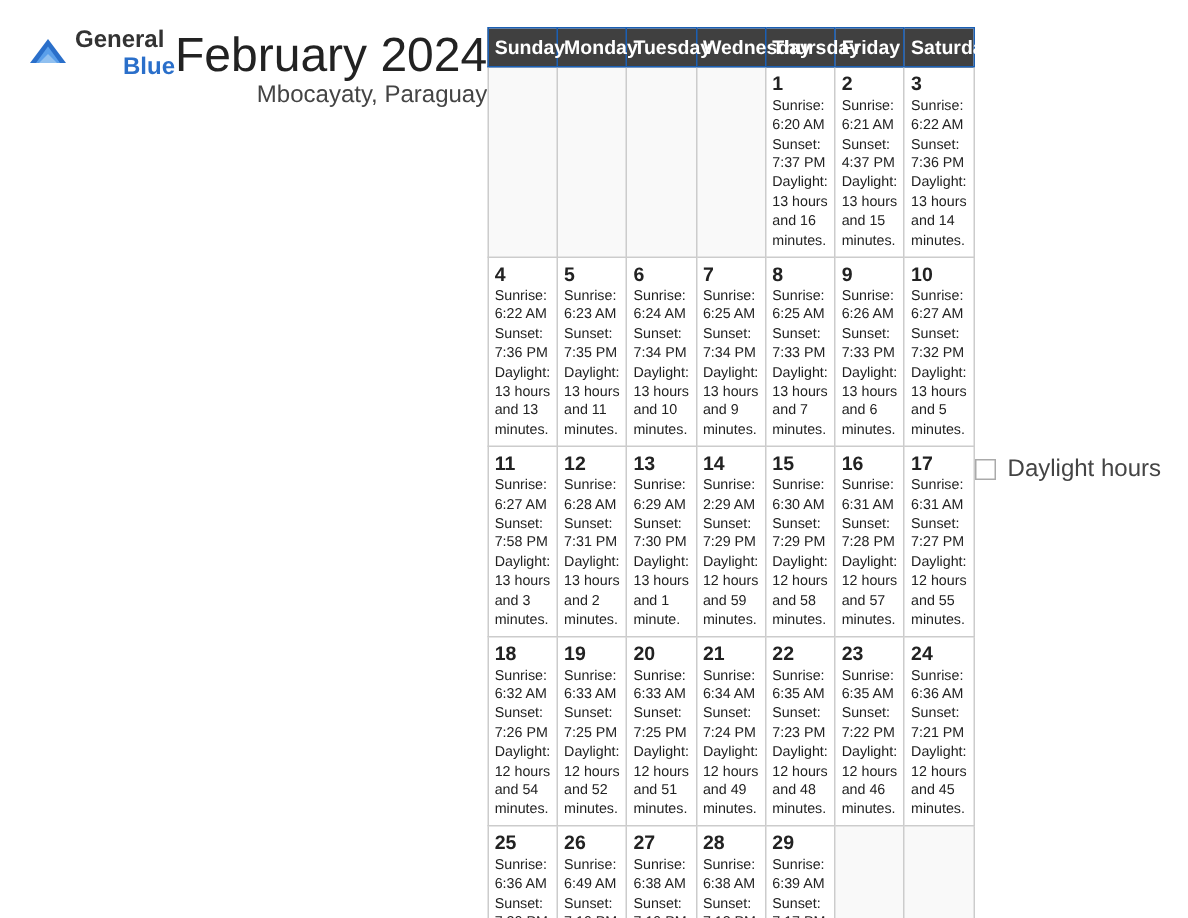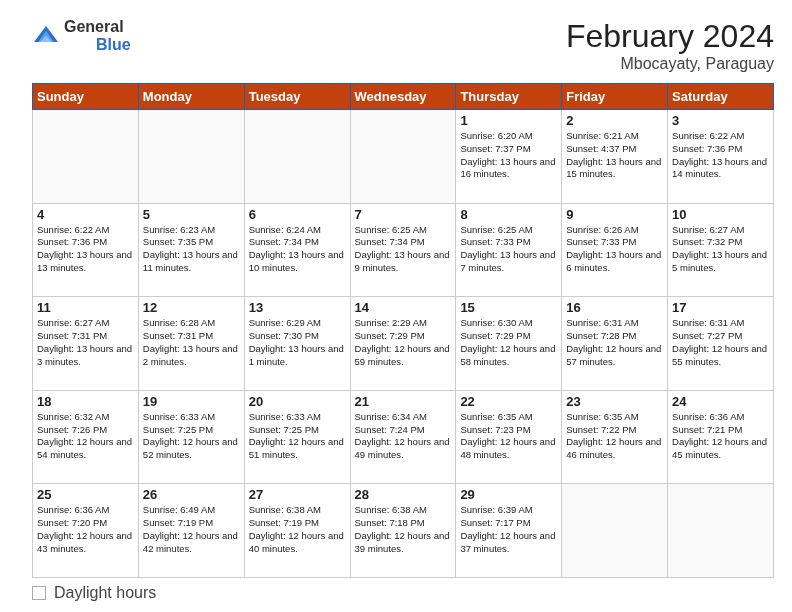--- a/index.html
+++ b/index.html
@@ -6,23 +6,23 @@
     body {
       font-family: Arial, sans-serif;
       background: #fff;
       width: 792px;
       height: 612px;
       overflow: hidden;
     }
     .page {
       width: 792px;
       height: 612px;
-      padding: 18px 18px 10px 32px;
-      display: flex;
-      flex-direction: column;
+      padding: 18px 18px 10px 18px;
+      display: flex;
+      flex-direction: row;
     }
     .header {
       display: flex;
       justify-content: space-between;
       align-items: flex-start;
       margin-bottom: 10px;
     }
     .logo {
       display: flex;
       align-items: center;
@@ -61,21 +61,21 @@
       color: #444;
     }
     .calendar {
       flex: 1;
       border: 1px solid #ccc;
       border-collapse: collapse;
       width: 100%;
       table-layout: fixed;
     }
     .calendar th {
-      background: #c2410c;
+      background: #404040;
       color: #fff;
       font-size: 13px;
       font-weight: bold;
       padding: 5px 4px;
       text-align: left;
       border: 1px solid #1a5fb4;
     }
     .calendar td {
       border: 1px solid #ccc;
       vertical-align: top;
@@ -225,21 +225,21 @@
             <div class="day-info">Sunrise: 6:27 AM
 Sunset: 7:32 PM
 Daylight: 13 hours
 and 5 minutes.</div>
           </td>
         </tr>
         <tr>
           <td>
             <span class="day-num">11</span>
             <div class="day-info">Sunrise: 6:27 AM
-Sunset: 7:31 PM
+Sunset: 7:58 PM
 Daylight: 13 hours
 and 3 minutes.</div>
           </td>
           <td>
             <span class="day-num">12</span>
             <div class="day-info">Sunrise: 6:28 AM
 Sunset: 7:31 PM
 Daylight: 13 hours
 and 2 minutes.</div>
           </td>

